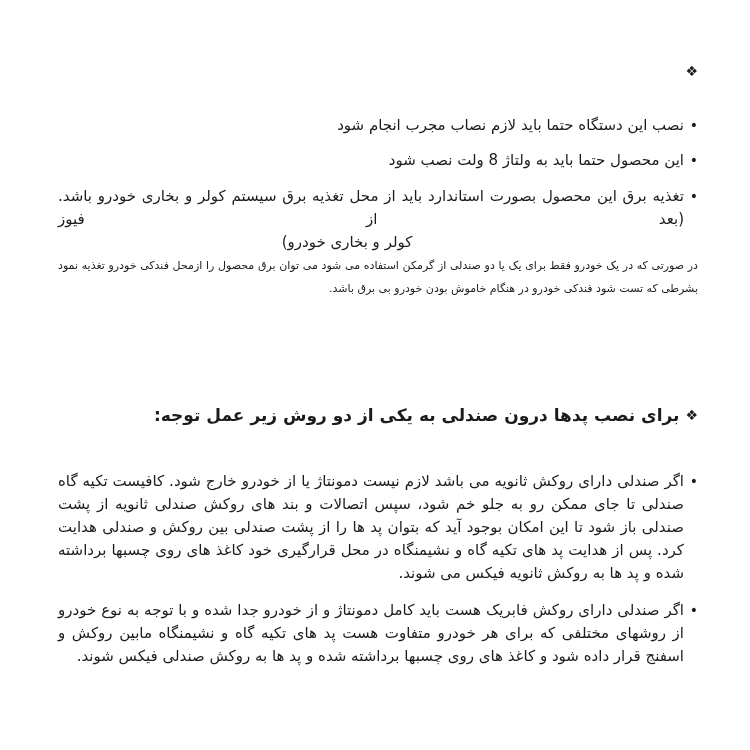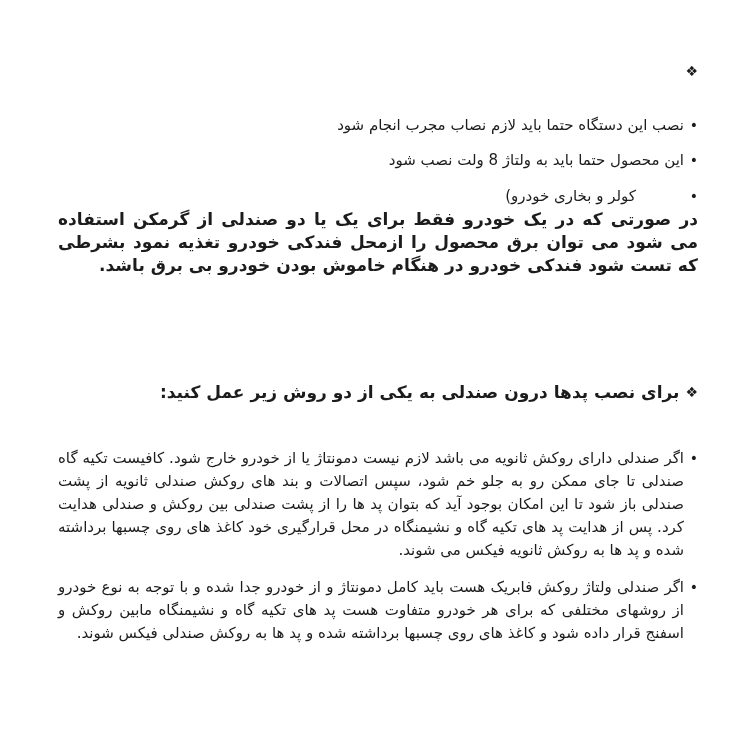--- a/index.html
+++ b/index.html
@@ -47,27 +47,26 @@
   }
   .item-text{flex:1 1 auto;min-width:0;}
   .mb1{margin-bottom:12px;}
   .mb2{margin-bottom:13px;}
   .line-justify-full{
     text-align:justify;
     text-align-last:justify;
   }
   .wrap-line{
     padding-right:48px;
-    text-align:right;
+    text-align:center;
   }
   .note{
-    font-size:17px;
+    font-size:11px;
     line-height:23px;
     text-align:justify;
-    font-weight:bold;
   }
   .section2{margin-top:103px;}
   .section2 .items{margin-top:42px;}
   .mb3{margin-bottom:14px;}
 </style>
 </head>
 <body>
 
 <div class="doc">
 
@@ -83,40 +82,41 @@
       </div>
 
       <div class="item mb2">
         <span class="dot">•</span>
         <span class="item-text">این محصول حتما باید به ولتاژ 8 ولت نصب شود</span>
       </div>
 
       <div class="item">
         <span class="dot">•</span>
         <span class="item-text">
+          <span class="line-justify-full" style="display:block;">تغذیه برق این محصول بصورت استاندارد باید از محل تغذیه برق سیستم کولر و بخاری خودرو باشد. (بعد از فیوز</span>
           <span class="wrap-line" style="display:block;">کولر و بخاری خودرو)</span>
         </span>
       </div>
     </div>
 
     <div class="note">در صورتی که در یک خودرو فقط برای یک یا دو صندلی از گرمکن استفاده می شود می توان برق محصول را ازمحل فندکی خودرو تغذیه نمود بشرطی که تست شود فندکی خودرو در هنگام خاموش بودن خودرو بی برق باشد.</div>
   </div>
 
   <div class="section2">
     <div class="heading-row">
       <span class="marker">❖</span>
-      <span class="heading-text">برای نصب پدها درون صندلی به یکی از دو روش زیر عمل کنید:</span>
+      <span class="heading-text">برای نصب پدها درون صندلی به یکی از دو روش زیر عمل توجه:</span>
     </div>
 
     <div class="items">
       <div class="item mb3">
         <span class="dot">•</span>
         <span class="item-text">اگر صندلی دارای روکش ثانویه می باشد لازم نیست دمونتاژ یا از خودرو خارج شود. کافیست تکیه گاه صندلی تا جای ممکن رو به جلو خم شود، سپس اتصالات و بند های روکش صندلی ثانویه از پشت صندلی باز شود تا این امکان بوجود آید که بتوان پد ها را از پشت صندلی بین روکش و صندلی هدایت کرد. پس از هدایت پد های تکیه گاه و نشیمنگاه در محل قرارگیری خود کاغذ های روی چسبها برداشته شده و پد ها به روکش ثانویه فیکس می شوند.</span>
       </div>
 
       <div class="item">
         <span class="dot">•</span>
-        <span class="item-text">اگر صندلی ولتاژ روکش فابریک هست باید کامل دمونتاژ و از خودرو جدا شده و با توجه به نوع خودرو از روشهای مختلفی که برای هر خودرو متفاوت هست پد های تکیه گاه و نشیمنگاه مابین روکش و اسفنج قرار داده شود و کاغذ های روی چسبها برداشته شده و پد ها به روکش صندلی فیکس شوند.</span>
+        <span class="item-text">اگر صندلی دارای روکش فابریک هست باید کامل دمونتاژ و از خودرو جدا شده و با توجه به نوع خودرو از روشهای مختلفی که برای هر خودرو متفاوت هست پد های تکیه گاه و نشیمنگاه مابین روکش و اسفنج قرار داده شود و کاغذ های روی چسبها برداشته شده و پد ها به روکش صندلی فیکس شوند.</span>
       </div>
     </div>
   </div>
 
 </div>
 
 </body></html>

